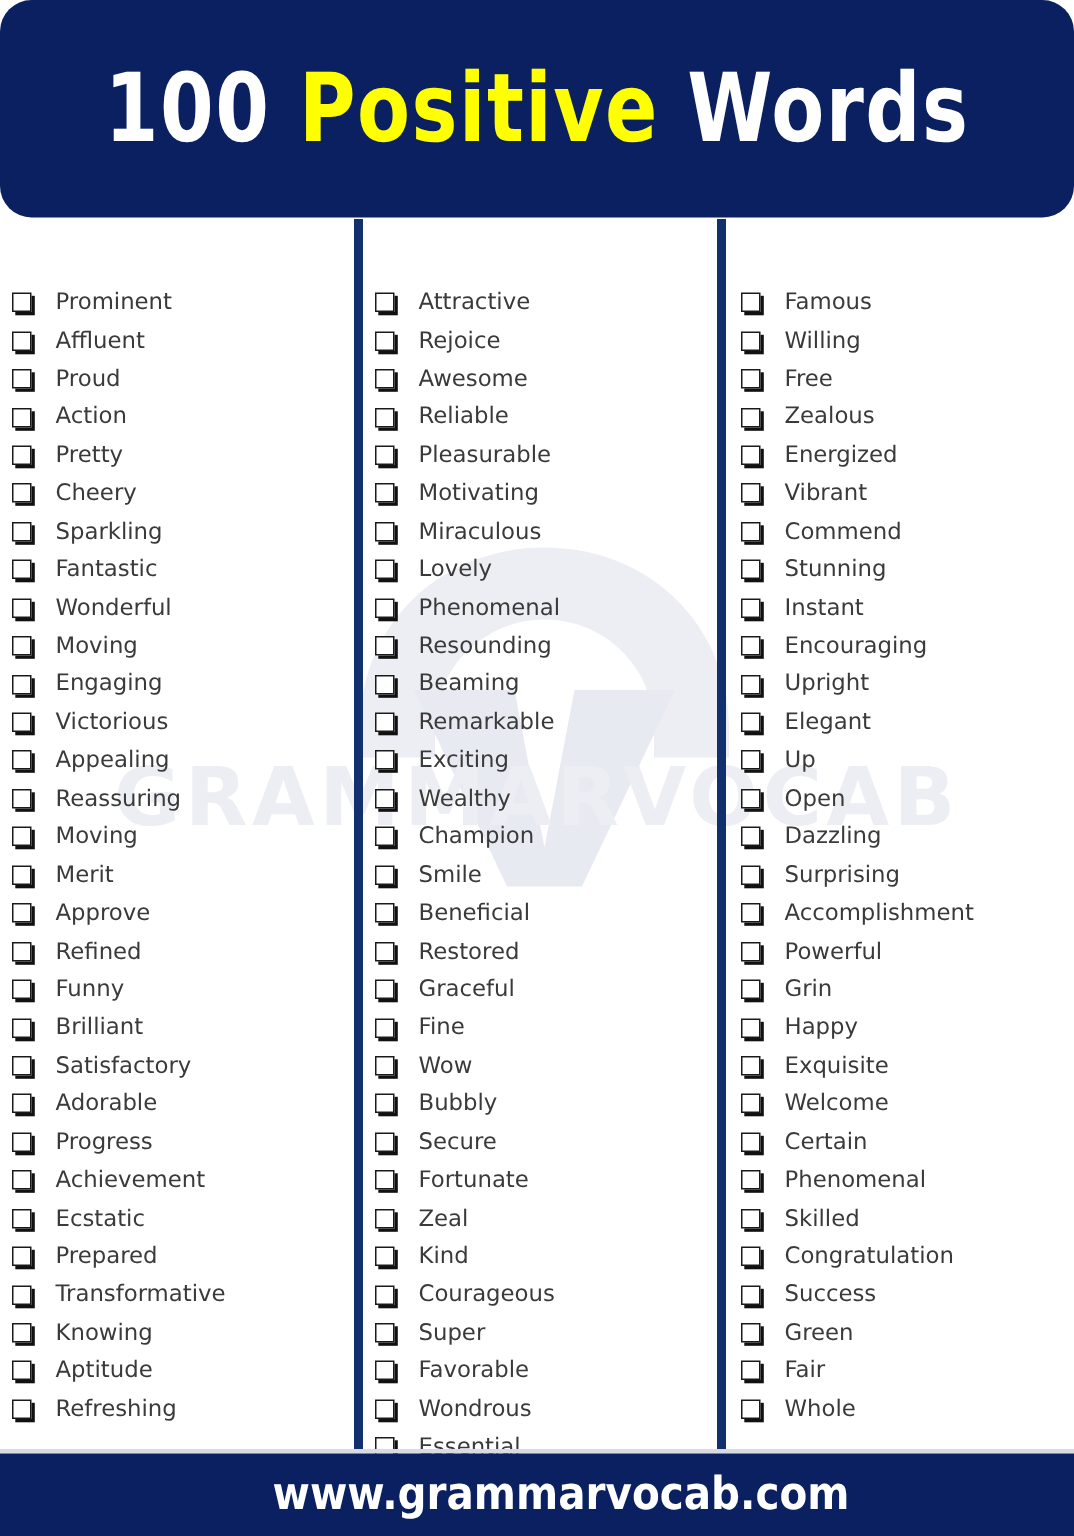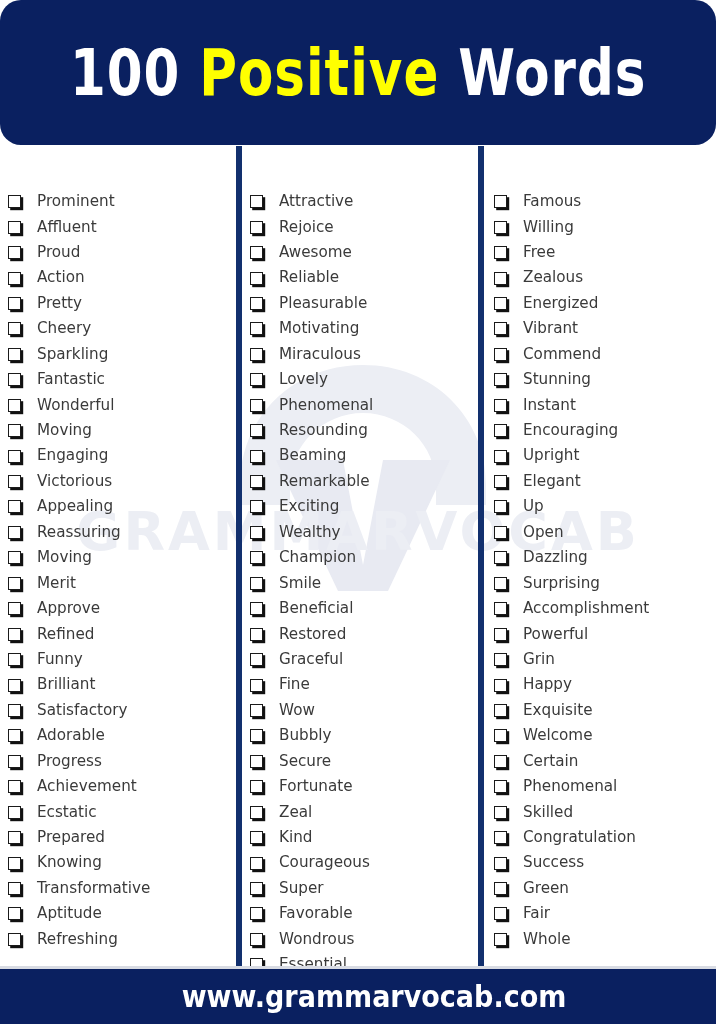--- a/index.html
+++ b/index.html
@@ -290,25 +290,25 @@
         <div class="word-row">
           <span class="checkbox"></span>
           <span class="word-label">Ecstatic</span>
         </div>
         <div class="word-row">
           <span class="checkbox"></span>
           <span class="word-label">Prepared</span>
         </div>
         <div class="word-row">
           <span class="checkbox"></span>
+          <span class="word-label">Transformative</span>
+        </div>
+        <div class="word-row">
+          <span class="checkbox"></span>
           <span class="word-label">Knowing</span>
-        </div>
-        <div class="word-row">
-          <span class="checkbox"></span>
-          <span class="word-label">Transformative</span>
         </div>
         <div class="word-row">
           <span class="checkbox"></span>
           <span class="word-label">Aptitude</span>
         </div>
         <div class="word-row">
           <span class="checkbox"></span>
           <span class="word-label">Refreshing</span>
         </div>
       </div>

